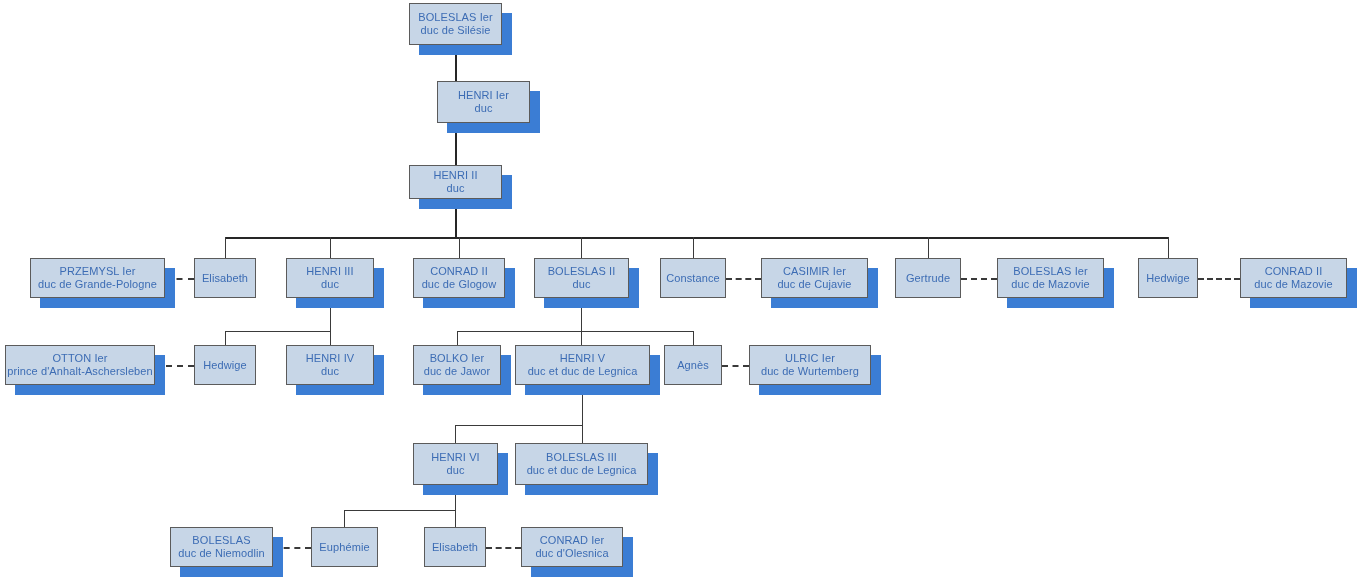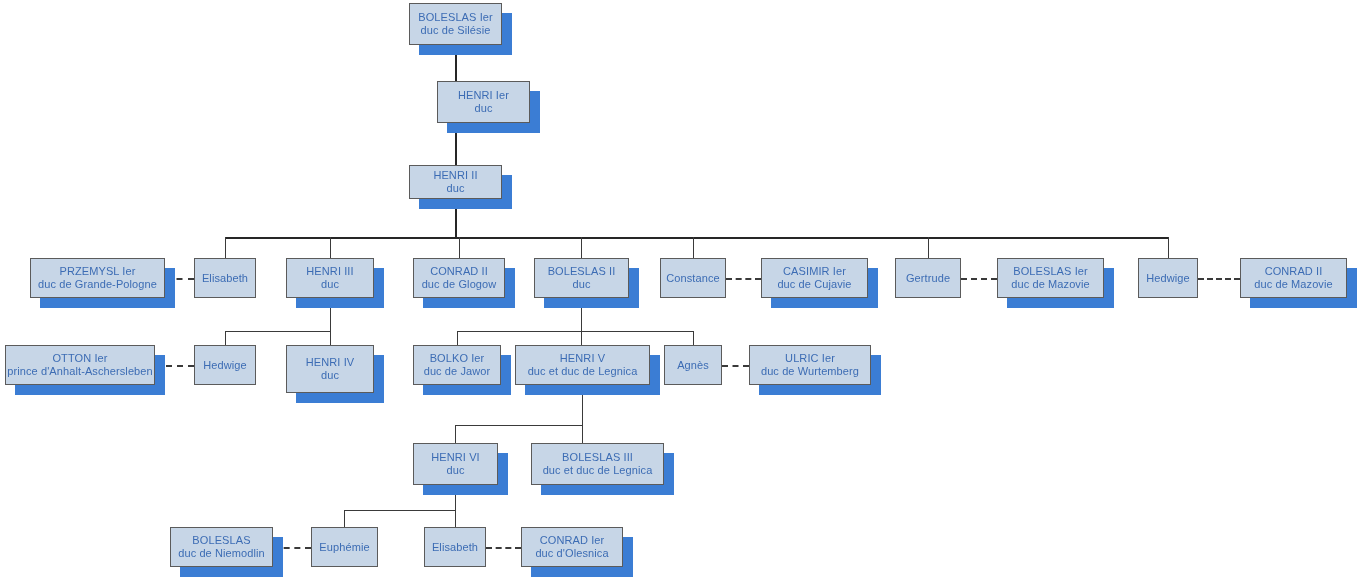--- a/index.html
+++ b/index.html
@@ -181,21 +181,21 @@
         <div class="box">
           <span class="l1">OTTON Ier</span>
           <span class="l2">prince d'Anhalt-Aschersleben</span>
         </div>
       </div>
       <div class="node noshadow" style="left: 194px; top: 345px; width: 62px; height: 40px;">
         <div class="box">
           <span class="l1">Hedwige</span>
         </div>
       </div>
-      <div class="node" style="left: 286px; top: 345px; width: 88px; height: 48px;">
+      <div class="node" style="left: 286px; top: 345px; width: 88px; height: 40px;">
         <div class="shadow"></div>
         <div class="box">
           <span class="l1">HENRI IV</span>
           <span class="l2">duc</span>
         </div>
       </div>
       <div class="node" style="left: 413px; top: 345px; width: 88px; height: 40px;">
         <div class="shadow"></div>
         <div class="box">
           <span class="l1">BOLKO Ier</span>
@@ -221,21 +221,21 @@
           <span class="l2">duc de Wurtemberg</span>
         </div>
       </div>
       <div class="node" style="left: 413px; top: 443px; width: 85px; height: 42px;">
         <div class="shadow"></div>
         <div class="box">
           <span class="l1">HENRI VI</span>
           <span class="l2">duc</span>
         </div>
       </div>
-      <div class="node" style="left: 515px; top: 443px; width: 133px; height: 42px; margin-left: 16px;">
+      <div class="node" style="left: 515px; top: 443px; width: 133px; height: 42px;">
         <div class="shadow"></div>
         <div class="box">
           <span class="l1">BOLESLAS III</span>
           <span class="l2">duc et duc de Legnica</span>
         </div>
       </div>
       <div class="node" style="left: 170px; top: 527px; width: 103px; height: 40px;">
         <div class="shadow"></div>
         <div class="box">
           <span class="l1">BOLESLAS</span>

